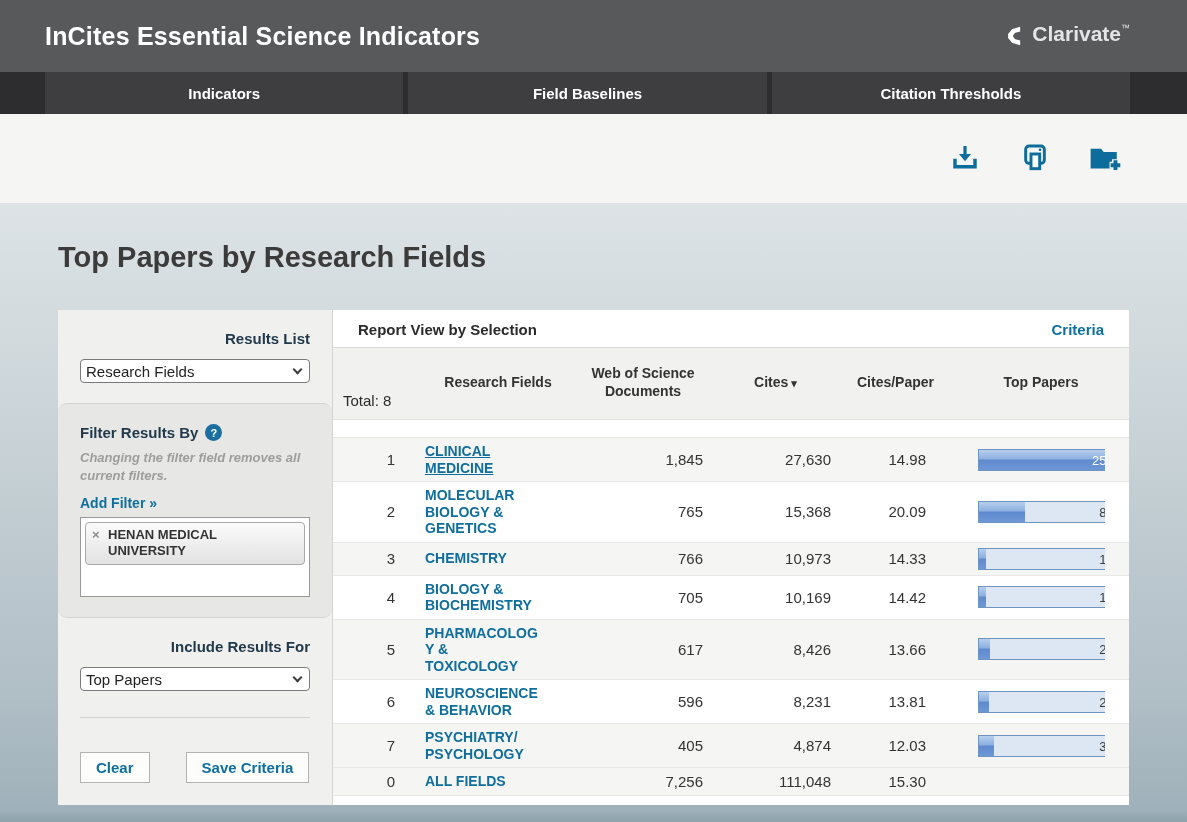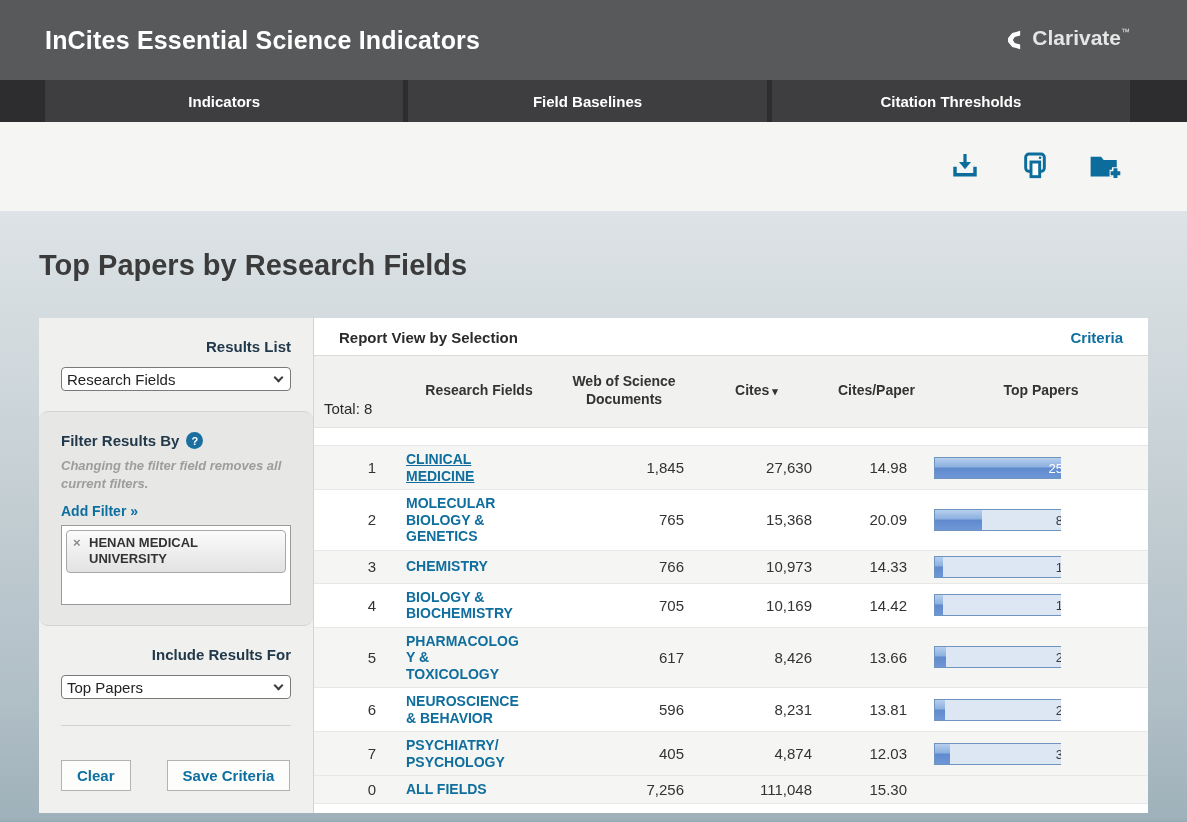--- a/index.html
+++ b/index.html
@@ -1,20 +1,20 @@
 <!DOCTYPE html>
 <html><head>
 <meta charset="utf-8">
 <style>
   * { box-sizing: border-box; margin: 0; padding: 0; }
   html,body { width:1187px; height:822px; overflow:hidden;
     font-family:"Liberation Sans", sans-serif; }
 
   
-  .app-header { height:80px; background:#58595b; display:flex;
+  .app-header { height:72px; background:#58595b; display:flex;
     align-items:center; justify-content:space-between; padding:0 57px 0 45px; }
   .app-title { color:#fff; font-size:25px; font-weight:bold; letter-spacing:.2px; }
   .brand { display:flex; align-items:flex-start; color:#e5e5e5; }
   .brand svg { margin-top:3px; }
   .brand-name { font-size:21px; font-weight:bold; margin-left:6px; }
   .brand-tm { font-size:9px; margin-top:1px; }
 
   
   .nav { height:42px; background:#2d2d2f; display:flex; gap:5px;
     padding:0 57px 0 45px; }
@@ -24,21 +24,21 @@
 
   
   .toolbar { height:89px; background:#f5f5f3; position:relative; }
   .toolbar-icons { position:absolute; right:64px; top:26px; display:flex; gap:34px; }
   .tool-icon { width:36px; height:36px; cursor:pointer; display:flex;
     align-items:center; justify-content:center; }
 
   
   .content { height:619px;
     background:linear-gradient(180deg,#dde3e6 0%,#cdd6da 30%,#b0bec6 80%,#9fb1ba 98%,#8fa3ad 100%);
-    padding:0 39px; }
+    padding:0 58px; }
   .page-title { padding-top:38px; font-size:29px; font-weight:bold; color:#3b3b3b; }
 
   .panels { display:flex; margin-top:36px; height:495px; }
 
   
   .sidebar { width:275px; background:#f0f0ee; border-right:1px solid #d3d3d1;
     display:flex; flex-direction:column; }
   .side-section { padding:20px 22px; }
   .side-section.alt { background:#e7e7e5; border-top:1px solid #d3d3d1;
     border-bottom:1px solid #d3d3d1;border-radius:9px; }
@@ -93,21 +93,21 @@
   .t-row { border-bottom:1px solid #e8e8e6; padding:5px 0; align-items:center; }
   .t-row.shaded { background:#f5f5f3; }
   .cell-rank { text-align:right; padding-right:28px; font-size:15px; color:#333; }
   .cell-field { color:#0f6e9d; font-size:14px; font-weight:bold; line-height:1.18;
     white-space:pre-line; padding-left:2px; cursor:pointer; }
   .cell-field.underlined { text-decoration:underline; }
   .num { text-align:right; font-size:15px; color:#333; }
   .cell-wos { padding-right:10px; }
   .cell-cites { padding-right:7px; }
   .cell-cpp { padding-right:27px; }
-  .cell-bar { display:flex; justify-content:flex-start; }
+  .cell-bar { display:flex; justify-content:center; }
   .bar { position:relative; width:127px; height:22px; background:#dde6f3;
     border:1px solid #6f94bf; border-right:none; overflow:hidden; }
   .bar-fill { height:100%;
     background:linear-gradient(180deg,#b7cfee 0%,#8cb0df 45%,#5f8ace 50%,#6e97d6 100%); }
   .bar-label { position:absolute; right:-2px; top:50%; transform:translateY(-50%);
     font-size:13px; color:#3a3a3a; }
   .bar-label.on-fill { color:#fff; }
 </style>
 </head>
 <body>

